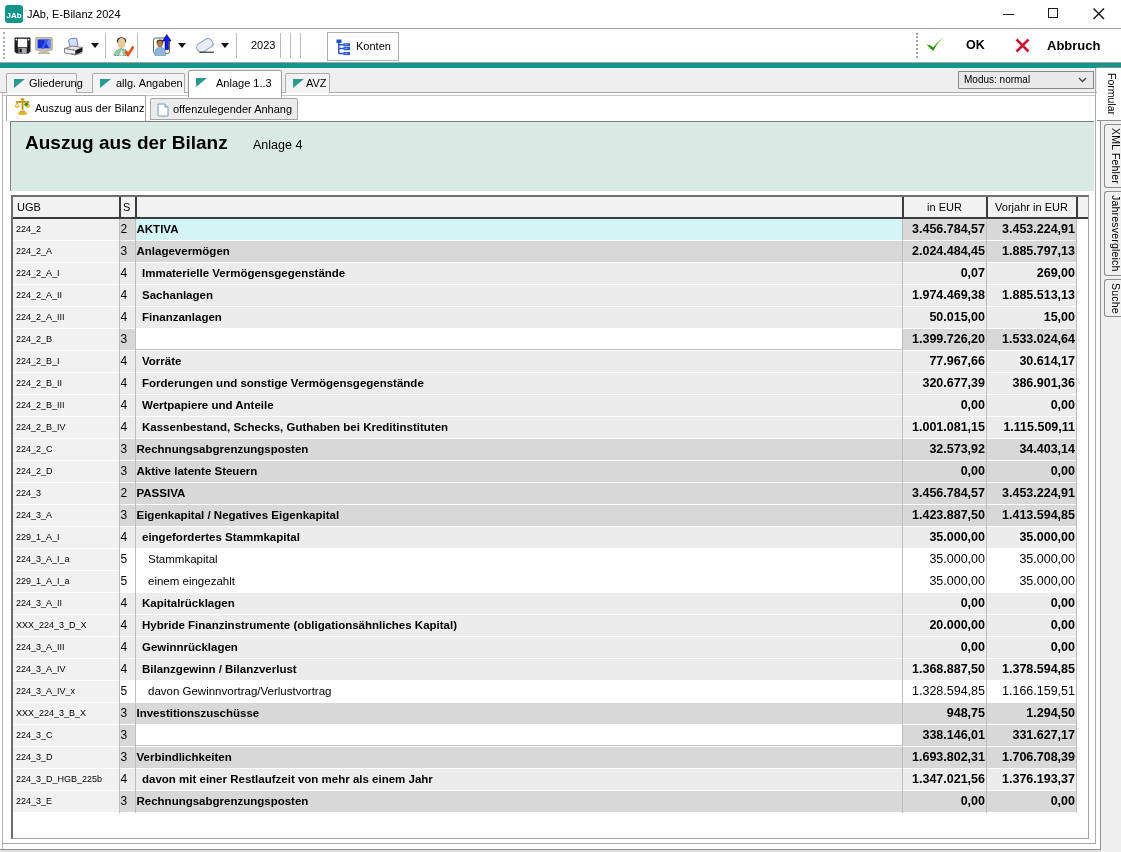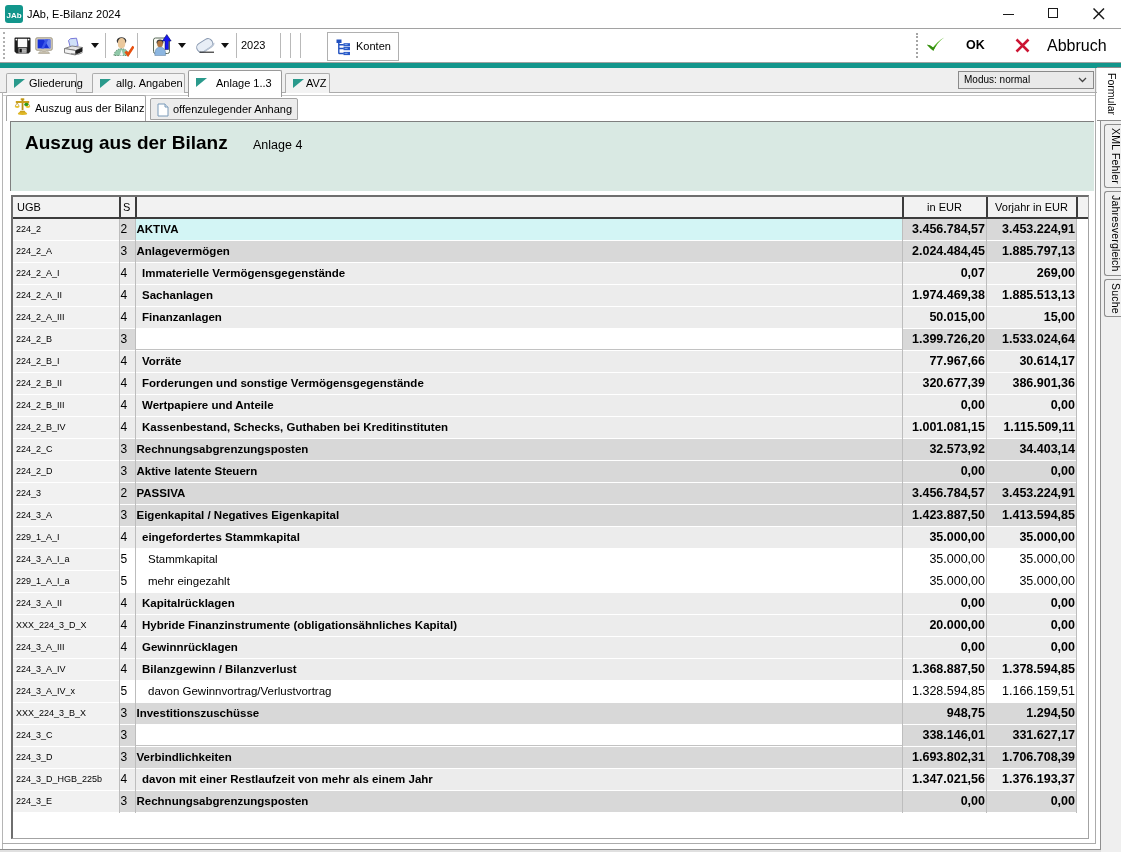--- a/index.html
+++ b/index.html
@@ -17,21 +17,21 @@
 #teal{left:0;top:63px;width:1121px;height:5px;background:#12968c}
 
 #toolbar{left:0;top:29px;width:1121px;height:33px;background:#fff}
 .grip{top:3px;height:27px;width:2px;border-left:2px dotted #b0b0b0}
 .tsep{top:4px;width:1px;height:25px;background:#b9b9b9}
 .tbtext{font-size:11px;line-height:33px}
 .arrow{width:0;height:0;border-left:4px solid transparent;border-right:4px solid transparent;border-top:5px solid #111;top:14px}
 #kbtn{left:327px;top:3px;width:72px;height:29px;background:#fff;border:1px solid #b0b0b0}
 #kbtn span{position:absolute;left:28px;top:0;font-size:11px;line-height:27px}
 #okt{left:966px;top:0;font-size:12.5px;font-weight:bold;line-height:33px}
-#abt{left:1047px;top:0;font-size:16px;font-weight:normal;line-height:33px}
+#abt{left:1047px;top:0;font-size:13px;font-weight:bold;line-height:33px}
 .dotsep{top:4px;height:25px;width:1px;border-left:2px dotted #a5a5a5}
 
 #tabrow1{left:0;top:68px;width:1101px;height:24px;background:#efefef}
 #tabrow1line{left:0;top:92px;width:1101px;height:1px;background:#ababab}
 #paneltop{left:2px;top:95px;width:1094px;height:1px;background:#c9c9c9}
 .tab1{top:73px;height:20px;background:#f3f3f3;border:1px solid #adadad;border-bottom:none;border-radius:2px 2px 0 0;font-size:11px}
 .tab1 .lbl,.tab1a .lbl{position:absolute;top:0;line-height:19px;white-space:nowrap}
 .tab1a .lbl{top:3px}
 .tab1a .flag{top:7px}
 .tab1a{top:70px;height:27px;background:#fff;border:1px solid #9a9a9a;border-bottom:none;border-radius:2px 2px 0 0;font-size:11px;z-index:5}
@@ -148,21 +148,21 @@
 <div class="abs arrow" style="left:178px"></div>
 <svg class="abs" style="left:195px;top:8px" width="22" height="18">
       <g transform="rotate(-33 10 8)">
         <rect x="1" y="3.5" width="17" height="9.5" rx="4.5" fill="#e8eef6" stroke="#8898b0" stroke-width="1"></rect>
         <path d="M2,10.5 a4.5,3 0 0 0 4,2.5 h9 a4.5,3 0 0 0 3.5,-2" fill="none" stroke="#b8c4d4" stroke-width="1.6"></path>
       </g>
       <path d="M4.5,15.2 h14.5" stroke="#222" stroke-width="1.1"></path>
     </svg>
 <div class="abs arrow" style="left:221px"></div>
 <div class="abs tsep" style="left:236px"></div>
-<div class="abs tbtext" style="left:241px">2023</div>
+<div class="abs tbtext" style="left:251px">2023</div>
 <div class="abs tsep" style="left:280px"></div>
 <div class="abs tsep" style="left:290px"></div>
 <div class="abs tsep" style="left:300px"></div>
 <div class="abs" id="kbtn">
       <svg style="position:absolute;left:8px;top:6px" width="17" height="17">
         <rect x="0.5" y="0.5" width="5" height="3.5" fill="#2050c0"></rect>
         <path d="M2.8,4 v10.8 M2.8,5.8 h5 M2.8,9.5 h5 M2.8,14.5 h5" stroke="#2050c0" stroke-width="1.4" fill="none"></path>
         <rect x="7.5" y="4.2" width="6.5" height="3.2" fill="#2858c8"></rect>
         <rect x="8.6" y="5.1" width="3" height="1" fill="#88b0e8"></rect>
         <rect x="7.5" y="8" width="6.5" height="3.2" fill="#2858c8"></rect>
@@ -391,21 +391,21 @@
 <span class="cell cu">224_3_A_I_a</span>
     <span class="cell cs l5">5</span>
     <span class="cell cd l5 ind5">Stammkapital</span>
     <span class="cell ce l5">35.000,00</span>
     <span class="cell cv l5">35.000,00</span>
     <span class="cell cf"></span>
 </div>
 <div class="tr" style="top:571px">
 <span class="cell cu">229_1_A_I_a</span>
     <span class="cell cs l5">5</span>
-    <span class="cell cd l5 ind5">mehr eingezahlt</span>
+    <span class="cell cd l5 ind5">einem eingezahlt</span>
     <span class="cell ce l5">35.000,00</span>
     <span class="cell cv l5">35.000,00</span>
     <span class="cell cf"></span>
 </div>
 <div class="tr" style="top:593px">
 <span class="cell cu">224_3_A_II</span>
     <span class="cell cs l4">4</span>
     <span class="cell cd l4 ind4">Kapitalrücklagen</span>
     <span class="cell ce l4">0,00</span>
     <span class="cell cv l4">0,00</span>

